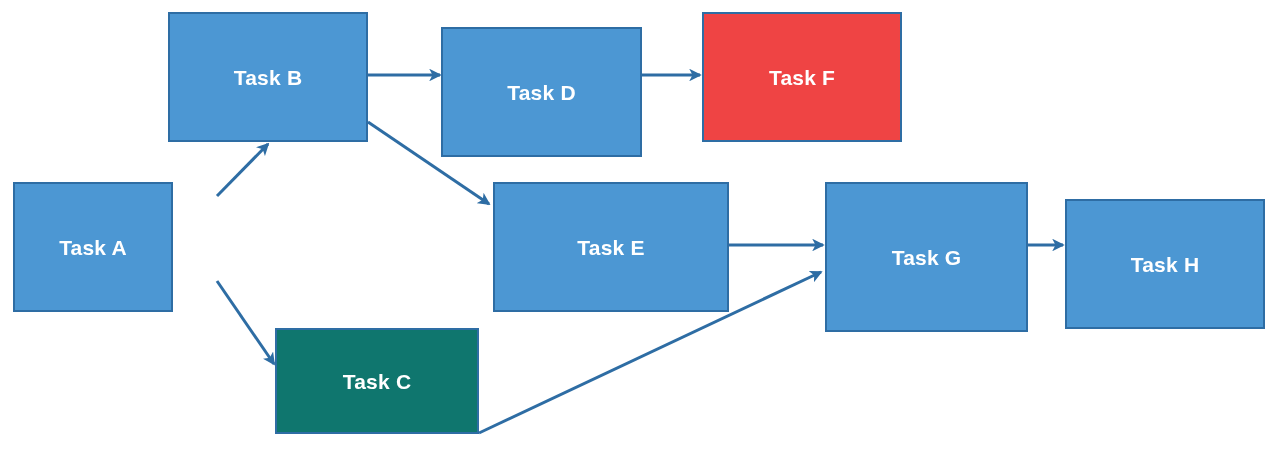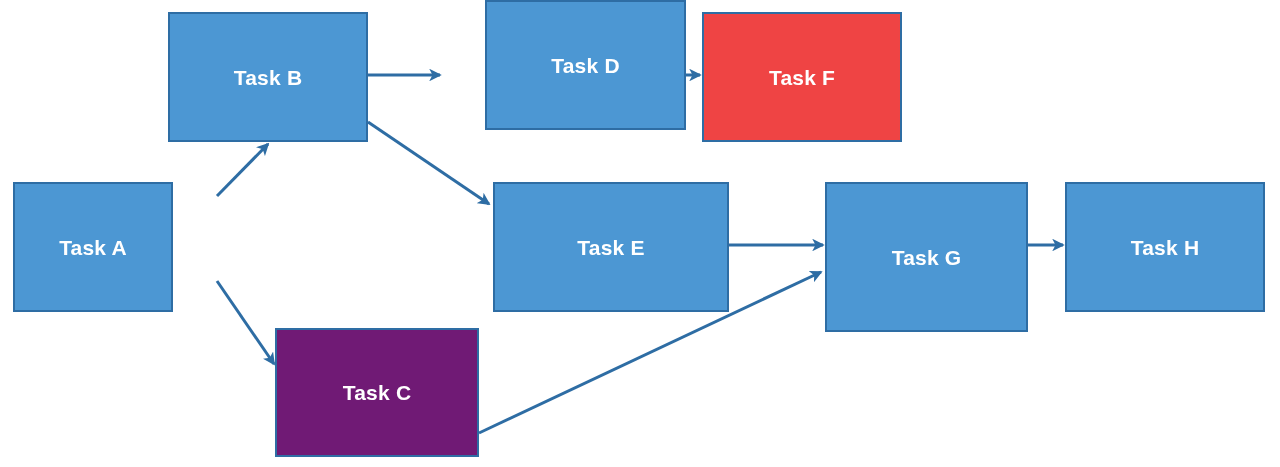--- a/index.html
+++ b/index.html
@@ -70,33 +70,33 @@
       </g>
   </svg>
 
   <div id="node-group">
       <div class="node" style="left: 13px; top: 182px; width: 160px; height: 130px; background: rgb(76, 151, 211); border-color: rgb(46, 109, 164);">
         <span class="node-label" style="color: rgb(255, 255, 255);">Task A</span>
       </div>
       <div class="node" style="left: 168px; top: 12px; width: 200px; height: 130px; background: rgb(76, 151, 211); border-color: rgb(46, 109, 164);">
         <span class="node-label" style="color: rgb(255, 255, 255);">Task B</span>
       </div>
-      <div class="node" style="left: 275px; top: 328px; width: 204px; height: 129px; background: #701a75; border-color: rgb(46, 109, 164);">
+      <div class="node" style="left: 275px; top: 328px; width: 204px; height: 106px; background: #0f766e; border-color: rgb(46, 109, 164);">
         <span class="node-label" style="color: rgb(255, 255, 255);">Task C</span>
       </div>
-      <div class="node" style="left: 441px; top: 0; width: 201px; height: 130px; background: rgb(76, 151, 211); border-color: rgb(46, 109, 164); margin-left: 44px;">
+      <div class="node" style="left: 441px; top: 27px; width: 201px; height: 130px; background: rgb(76, 151, 211); border-color: rgb(46, 109, 164);">
         <span class="node-label" style="color: rgb(255, 255, 255);">Task D</span>
       </div>
       <div class="node" style="left: 493px; top: 182px; width: 236px; height: 130px; background: rgb(76, 151, 211); border-color: rgb(46, 109, 164);">
         <span class="node-label" style="color: rgb(255, 255, 255);">Task E</span>
       </div>
       <div class="node" style="left: 702px; top: 12px; width: 200px; height: 130px; background: #ef4444; border-color: rgb(46, 109, 164);">
         <span class="node-label" style="color: rgb(255, 255, 255);">Task F</span>
       </div>
       <div class="node" style="left: 825px; top: 182px; width: 203px; height: 150px; background: rgb(76, 151, 211); border-color: rgb(46, 109, 164);">
         <span class="node-label" style="color: rgb(255, 255, 255);">Task G</span>
       </div>
-      <div class="node" style="left: 1065px; top: 182px; width: 200px; height: 130px; background: rgb(76, 151, 211); border-color: rgb(46, 109, 164);">
+      <div class="node" style="left: 1065px; top: 199px; width: 200px; height: 130px; background: rgb(76, 151, 211); border-color: rgb(46, 109, 164);">
         <span class="node-label" style="color: rgb(255, 255, 255);">Task H</span>
       </div>
     </div>
 
 </div>
 
 </body></html>

